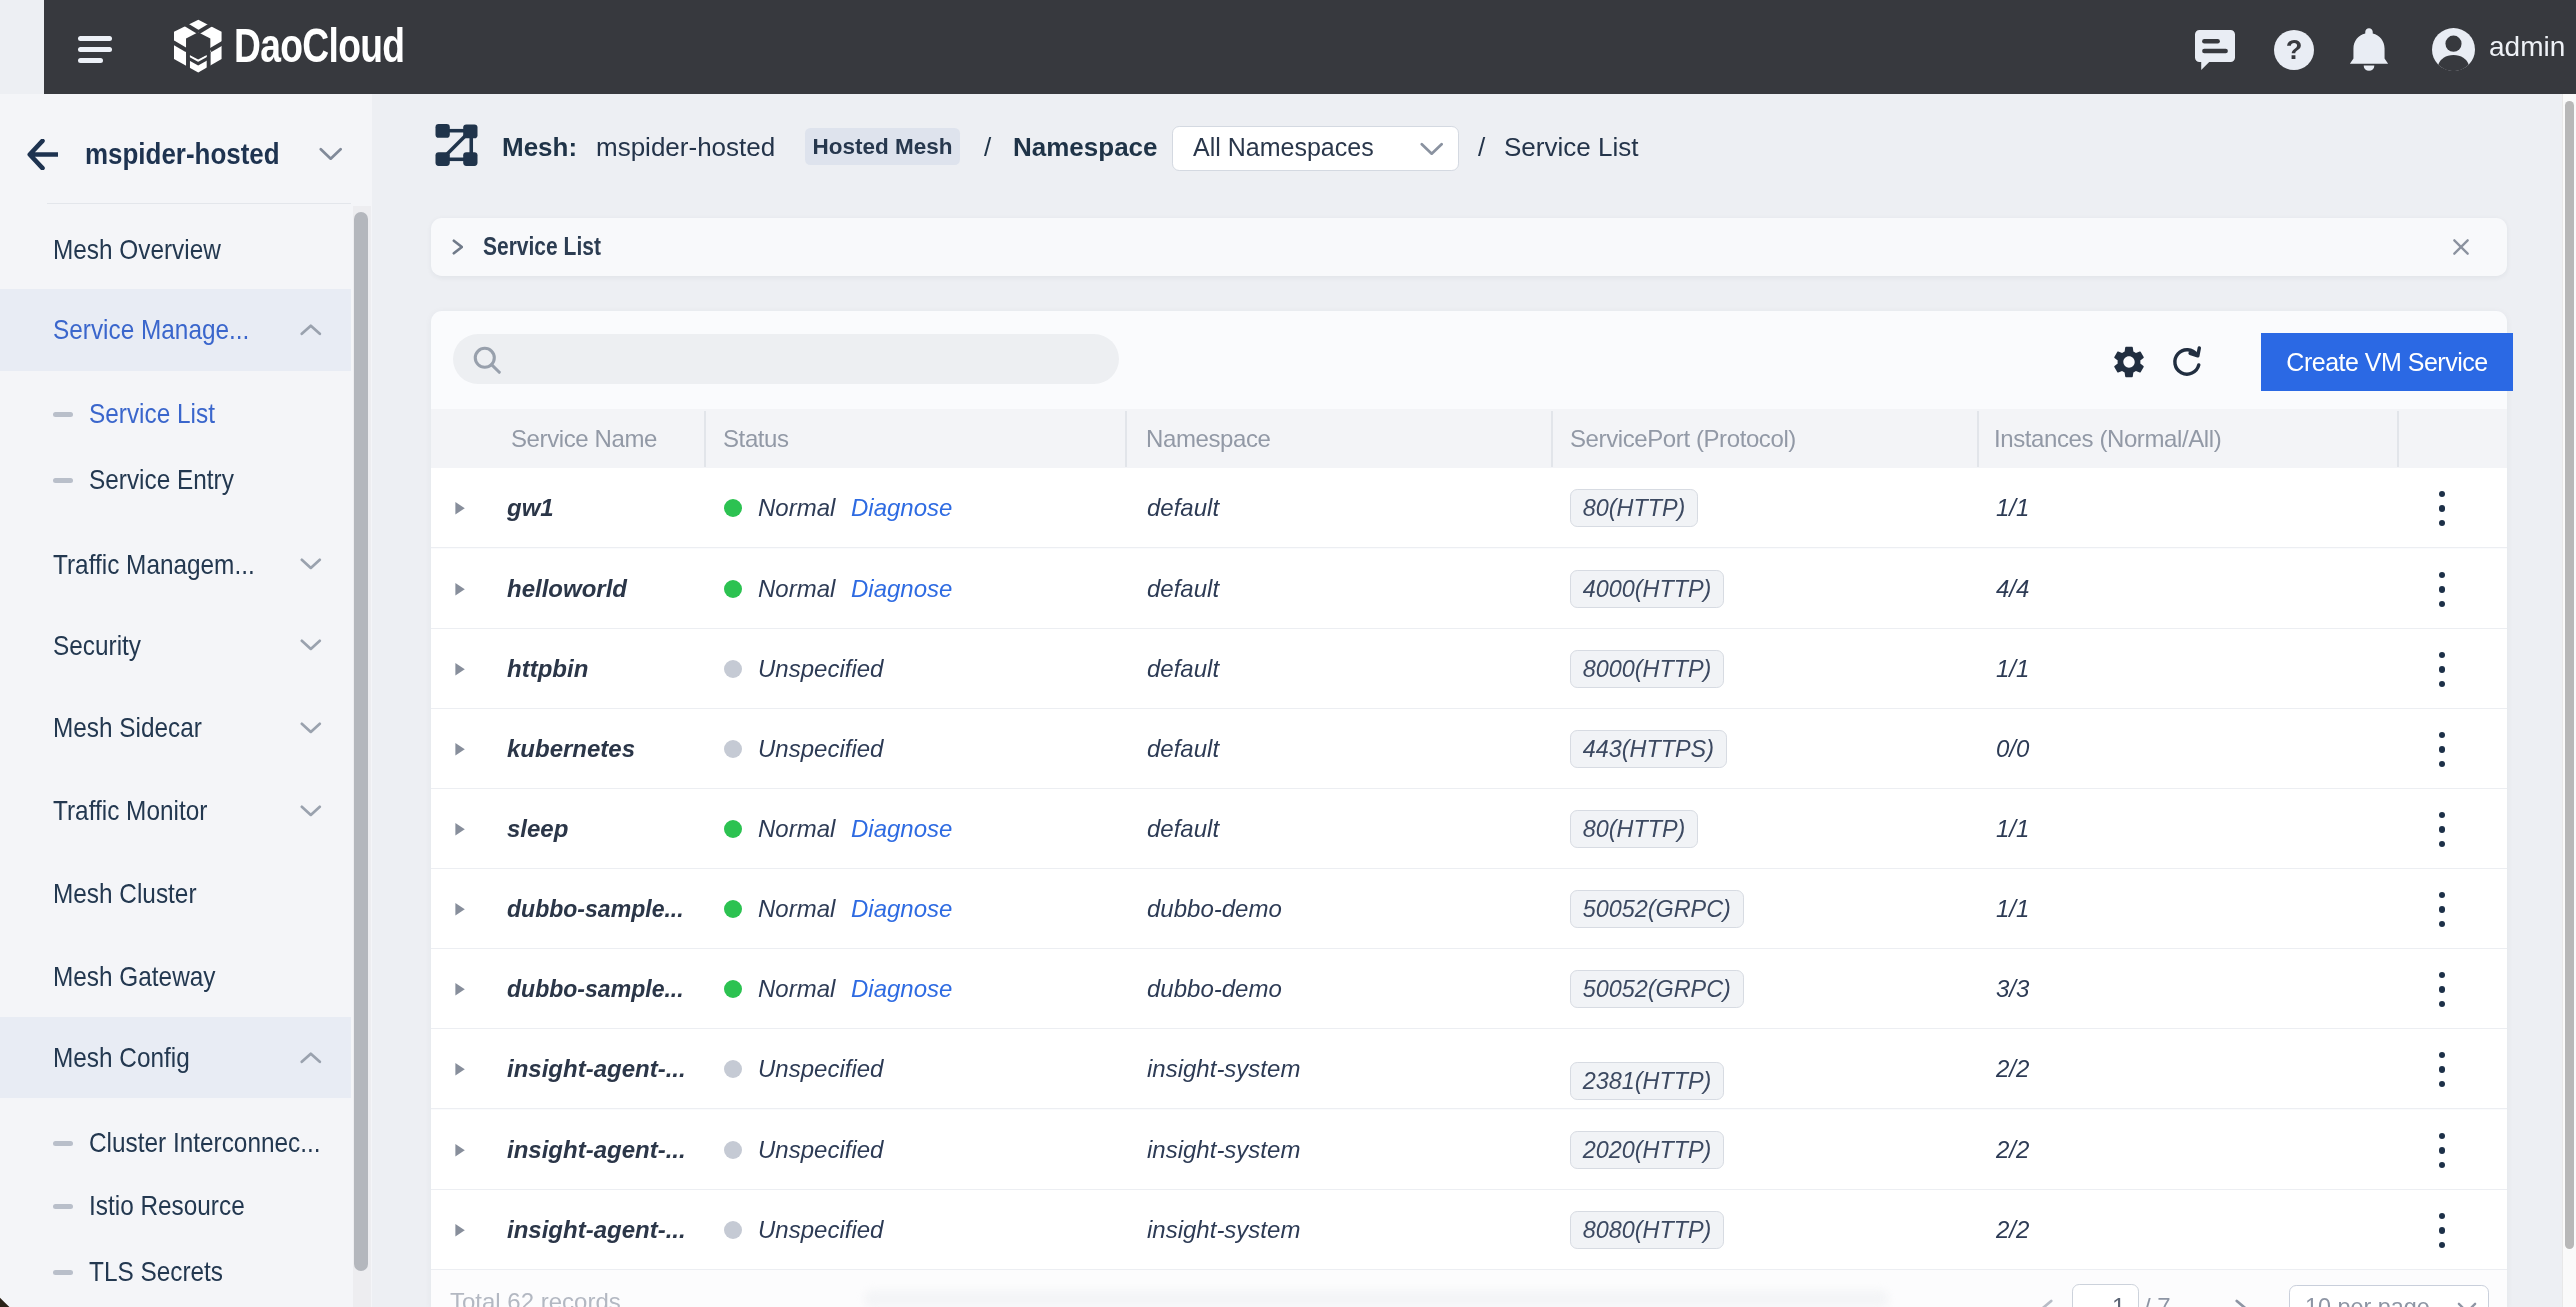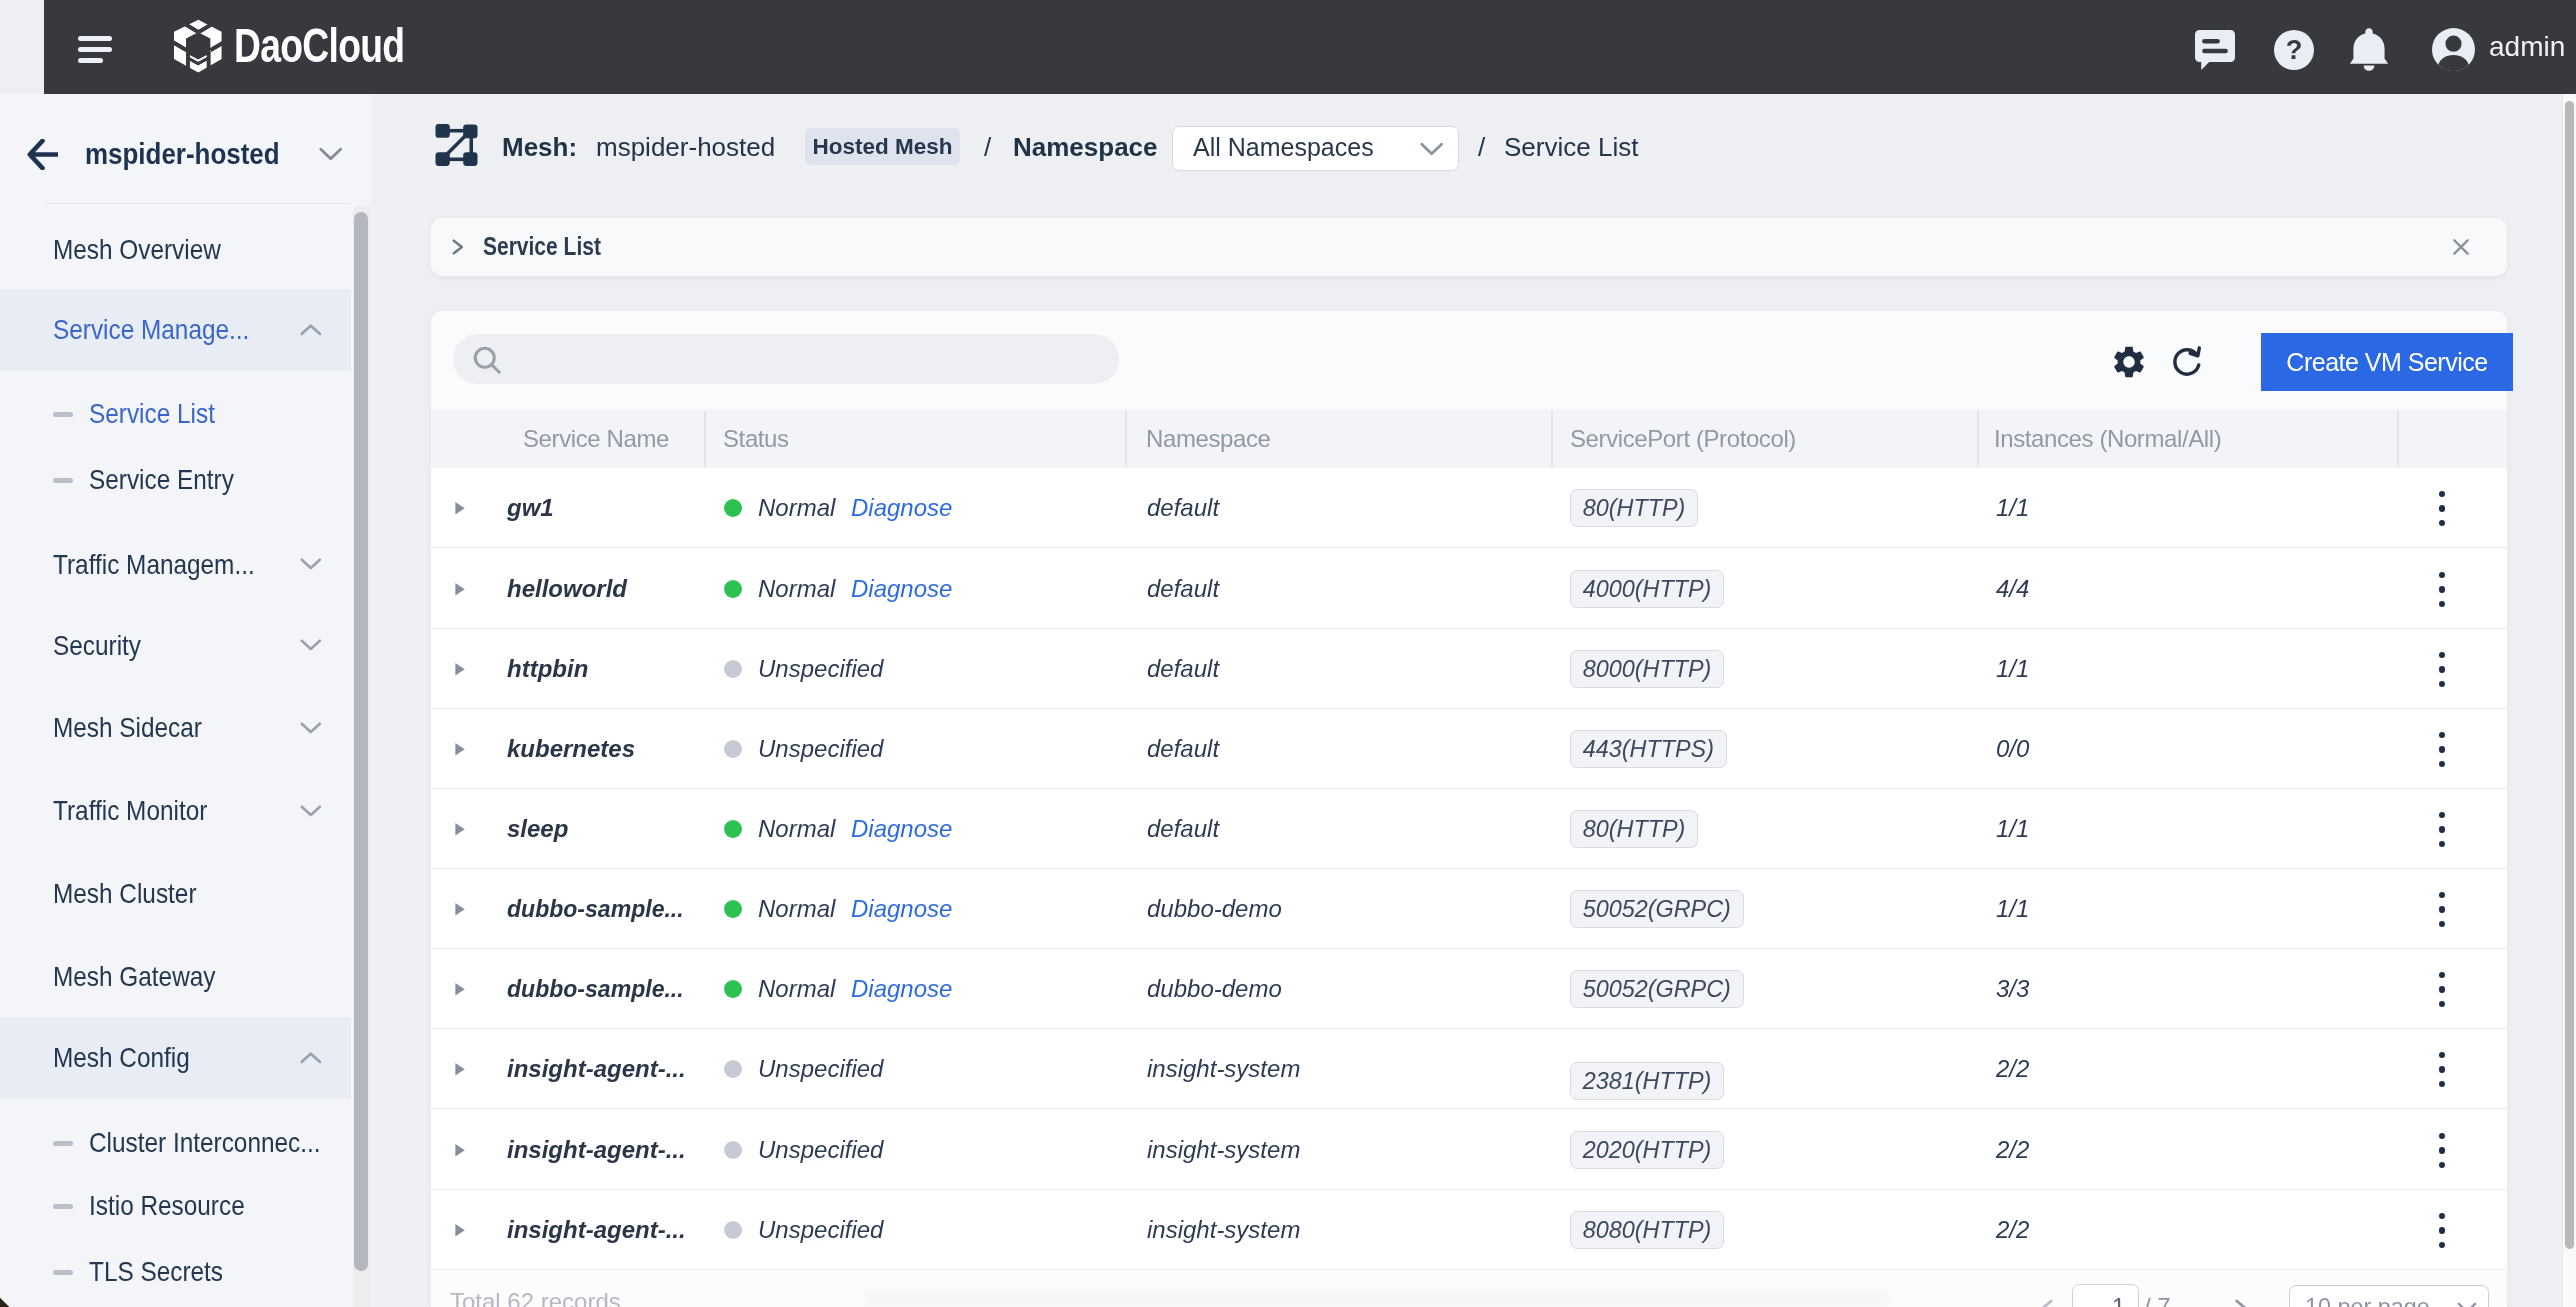--- a/index.html
+++ b/index.html
@@ -208,21 +208,21 @@
     </g>
   </svg>
   <div class="cbtn">Create VM Service</div>
 
   <div class="thead">
     <div class="tdiv" style="left:273px"></div>
     <div class="tdiv" style="left:694px"></div>
     <div class="tdiv" style="left:1120px"></div>
     <div class="tdiv" style="left:1546px"></div>
     <div class="tdiv" style="left:1966px"></div>
-    <div class="th" style="left:92px">Service Name</div>
+    <div class="th" style="left:80px">Service Name</div>
     <div class="th" style="left:292px">Status</div>
     <div class="th" style="left:715px">Namespace</div>
     <div class="th" style="left:1139px">ServicePort (Protocol)</div>
     <div class="th" style="left:1563px">Instances (Normal/All)</div>
   </div>
 
   <div class="trow" style="top:157px">
     <svg class="abs" style="left:23.4px;top:33px" width="11.7" height="14.4" viewBox="0 0 13 16">
         <path d="M1.5 1 L12 8 L1.5 15 Z" fill="#878e9b"></path>
       </svg>

